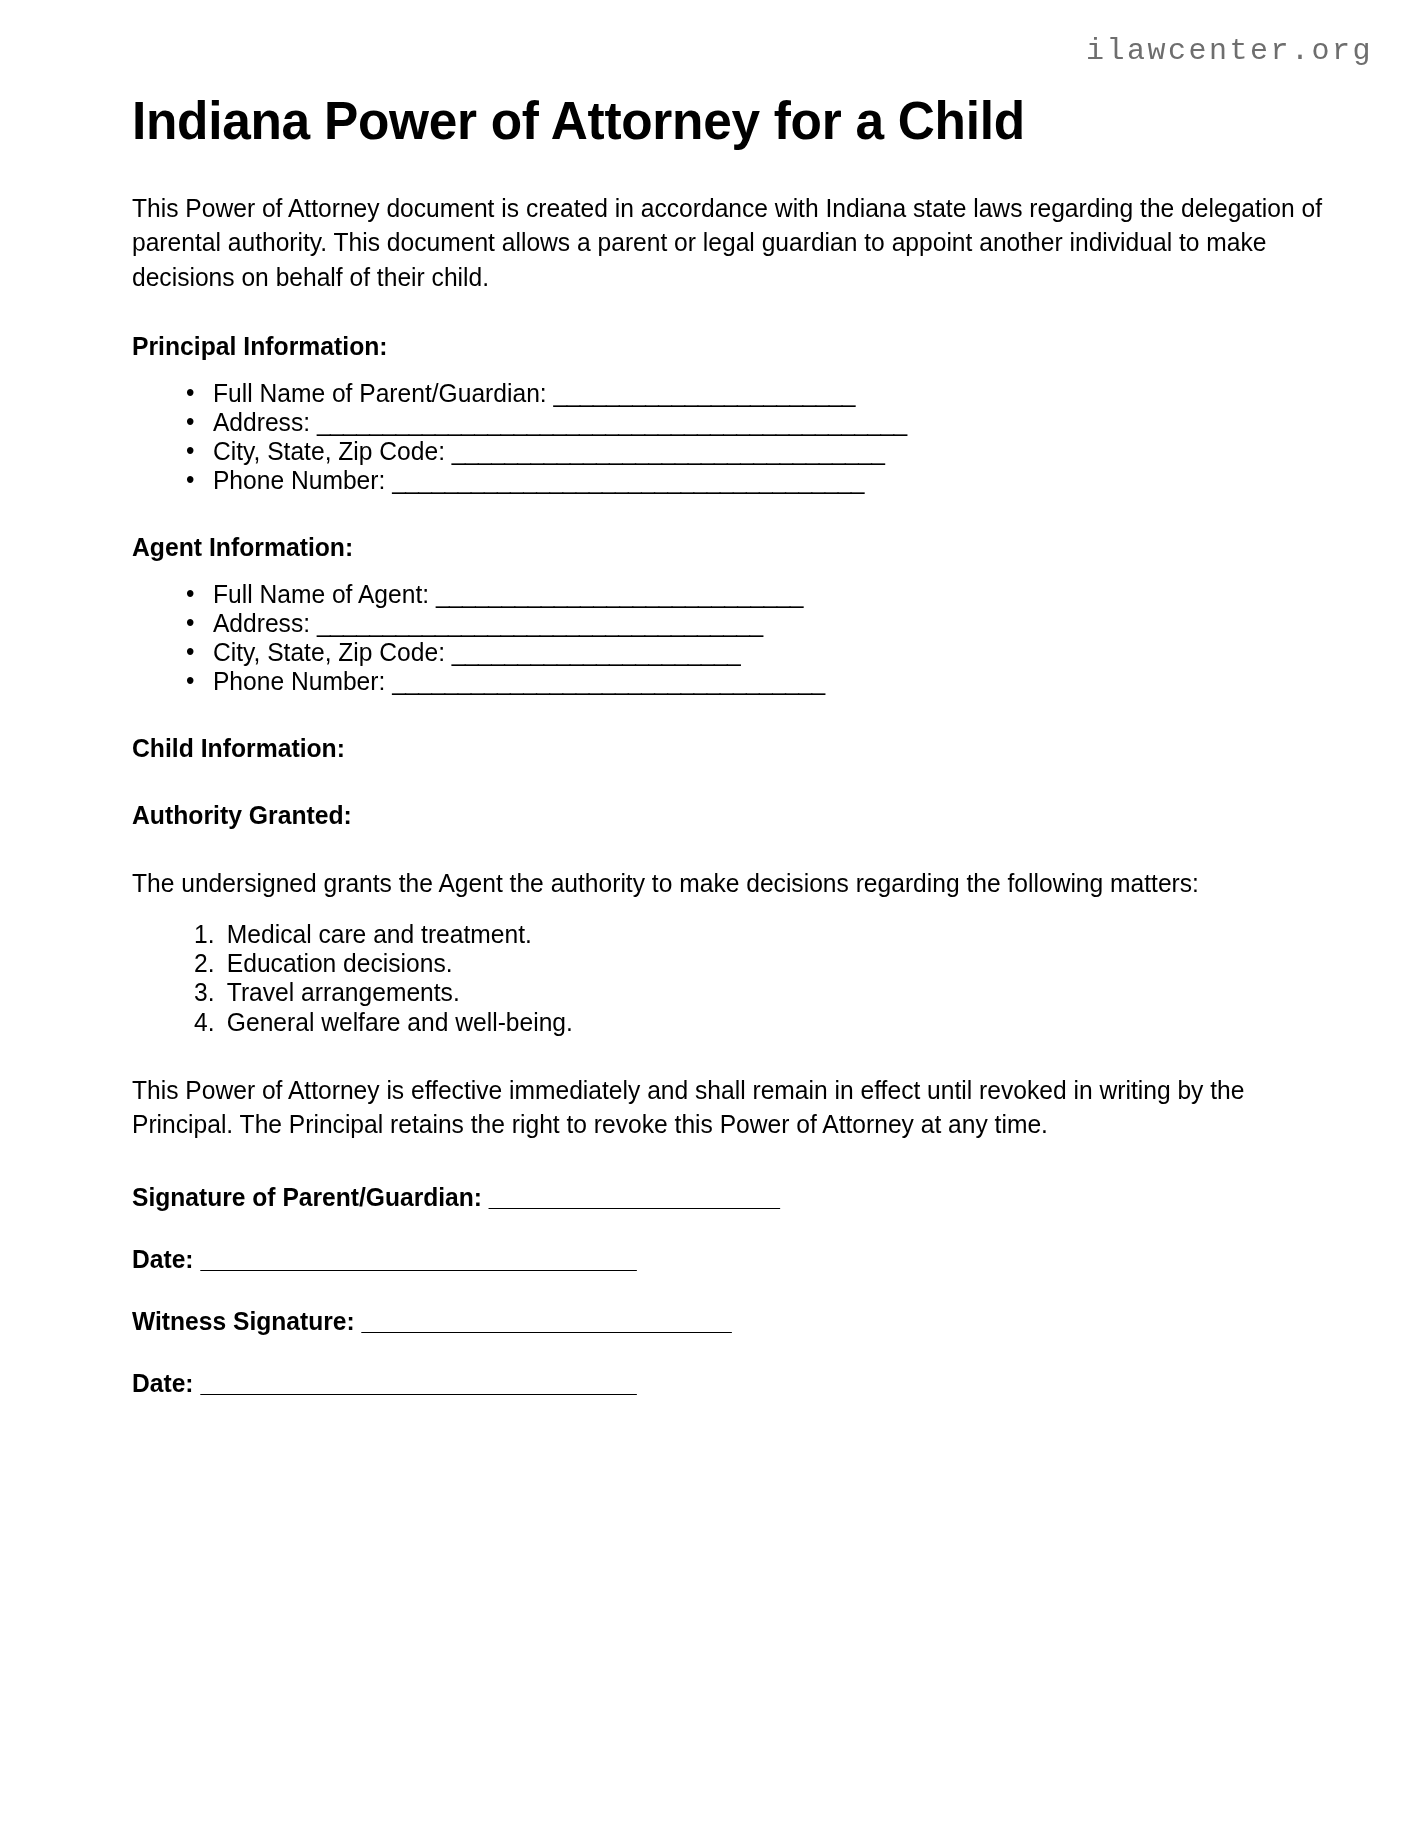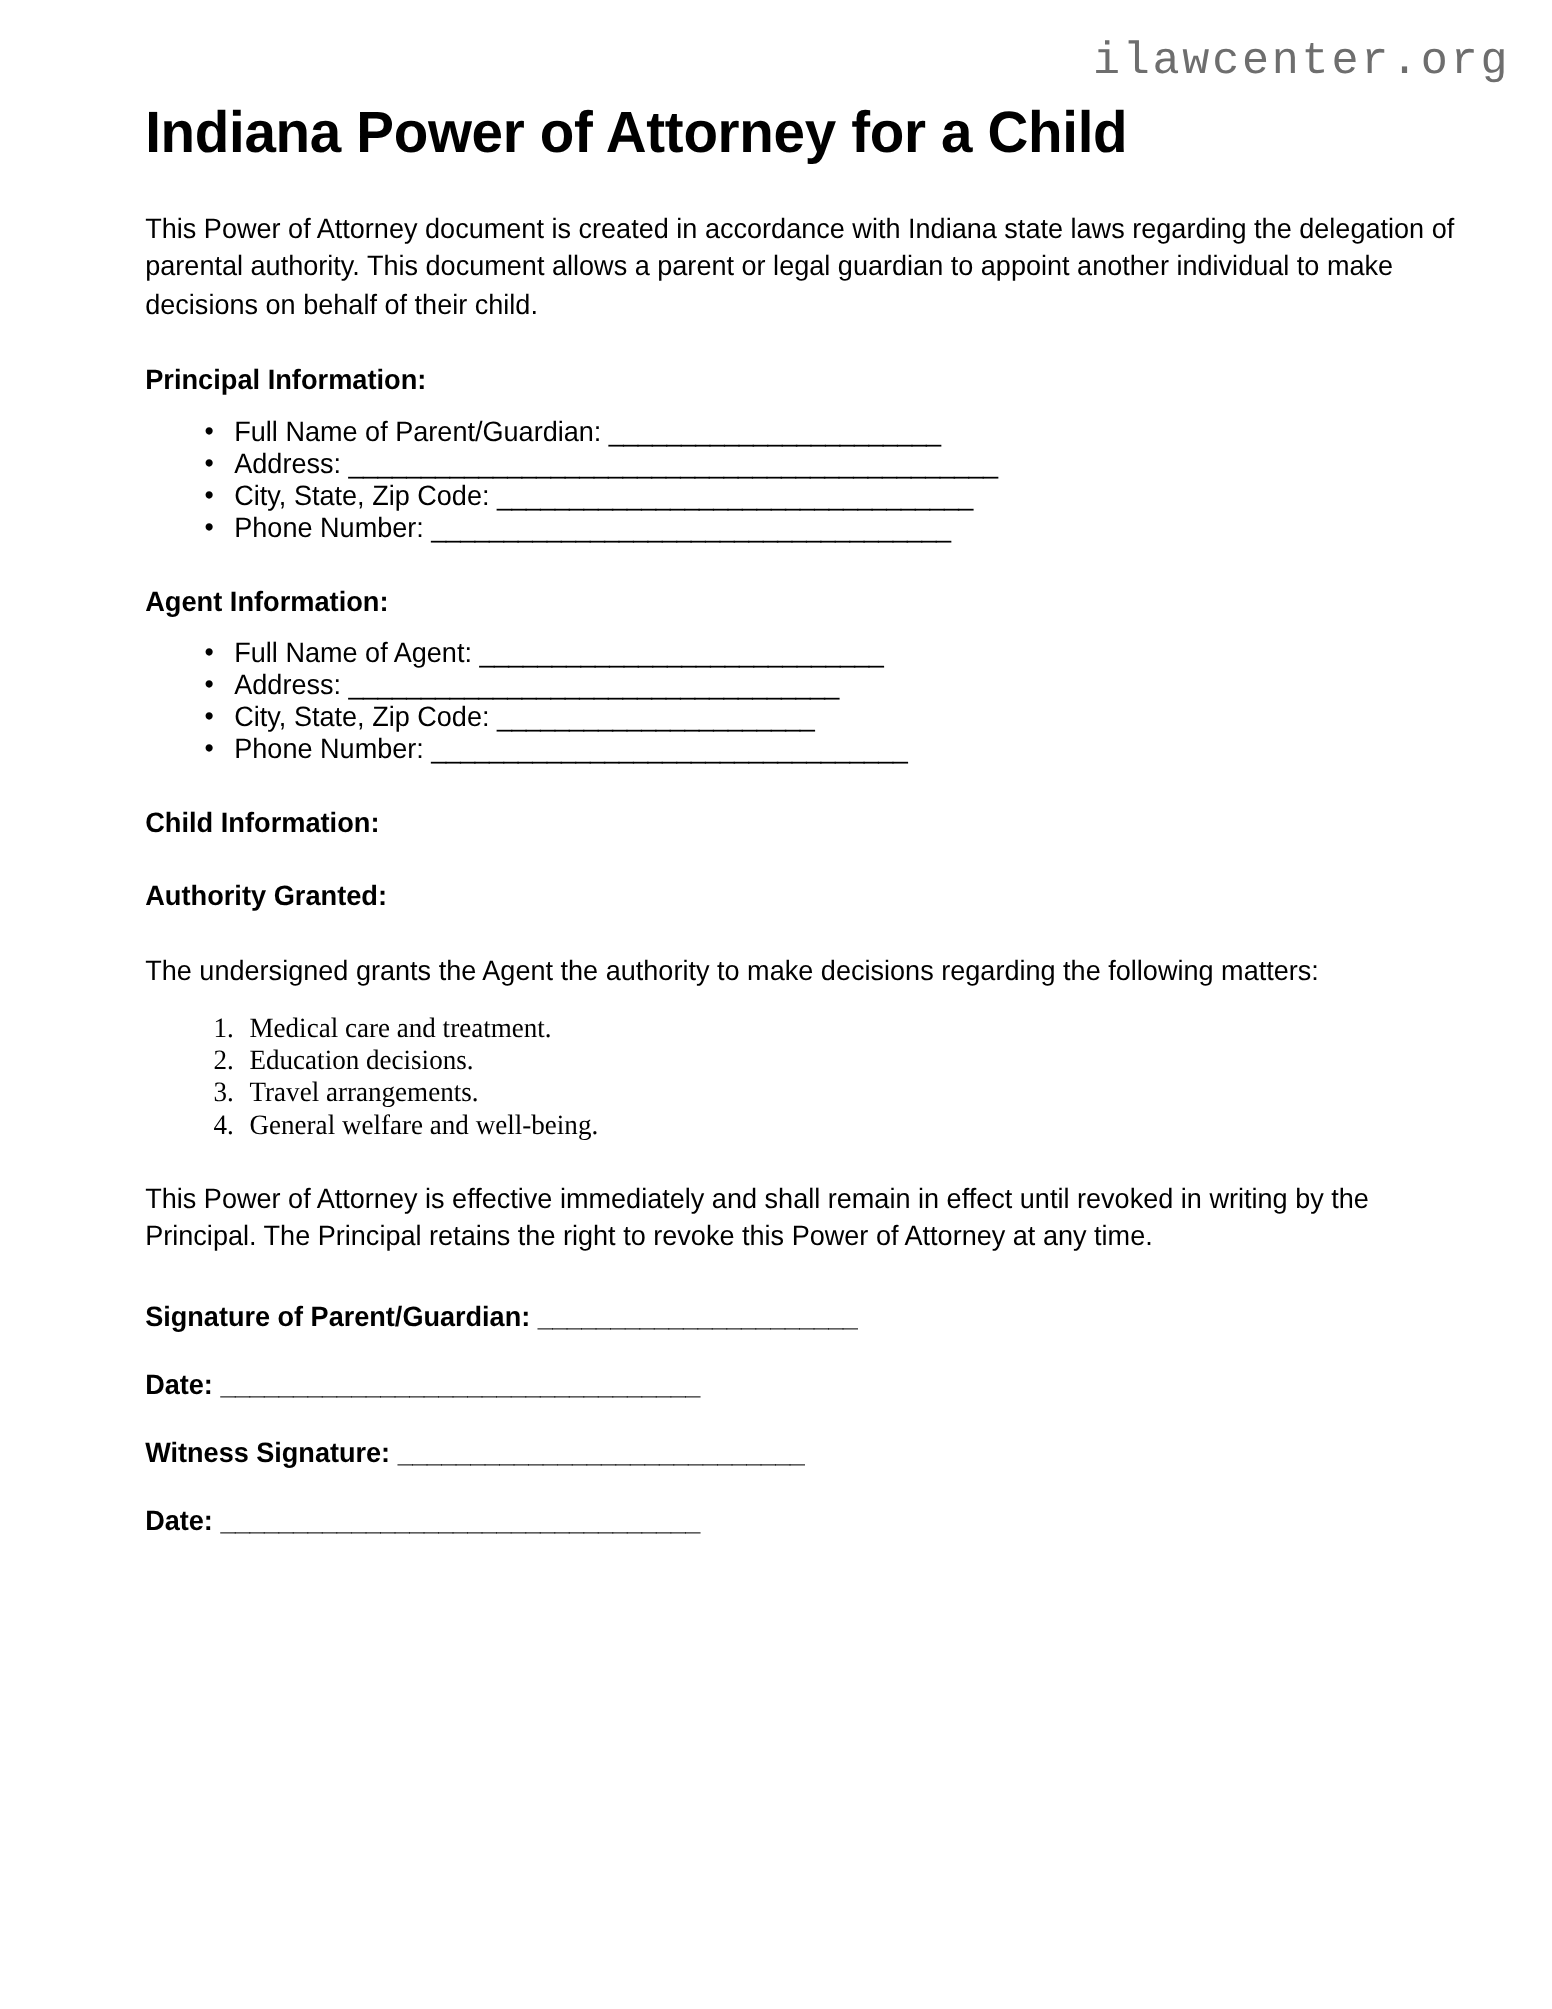--- a/index.html
+++ b/index.html
@@ -24,21 +24,21 @@
     padding: 0;
     background: #ffffff;
   }
 
   
   .watermark {
     position: absolute;
     top: 36px;
     right: 38px;
     font-family: "Liberation Mono", "DejaVu Sans Mono", monospace;
-    font-size: 41px;
+    font-size: 30px;
     letter-spacing: 2.5px;
     color: #6e6e6e;
     white-space: nowrap;
     line-height: 1;
   }
 
   
   .content {
     position: absolute;
     left: 84px;
@@ -99,21 +99,20 @@
     left: 2px;
     top: -1px;
     font-size: 25px;
   }
 
   ol.auth-list {
     list-style: none;
     margin: 0;
     padding: 20px 0 0 62px;
     counter-reset: authitem;
-    font-family: Liberation Serif, serif;
   }
   ol.auth-list li {
     font-size: 25.5px;
     line-height: 1.14;
     position: relative;
     padding-left: 34px;
     white-space: nowrap;
     counter-increment: authitem;
     transform: scaleX(0.965);
     transform-origin: left center;

